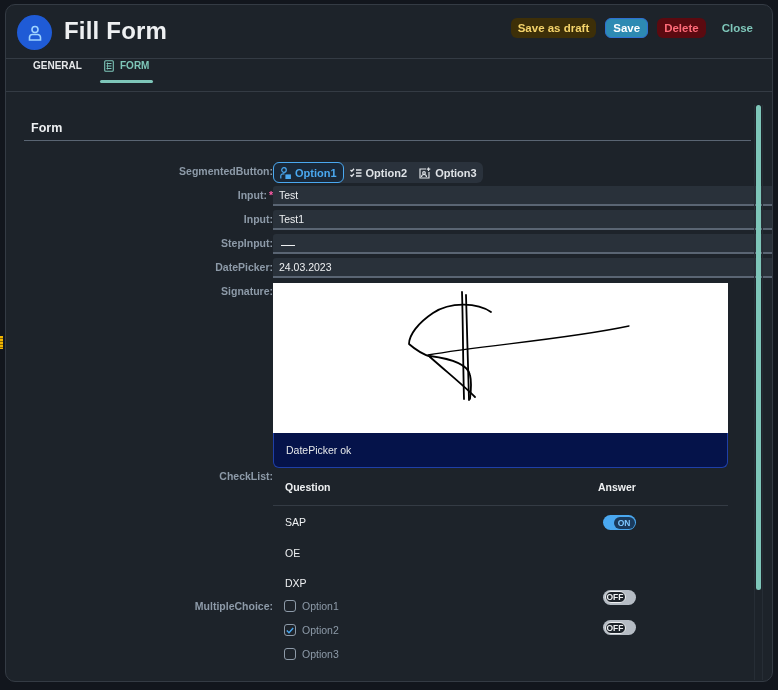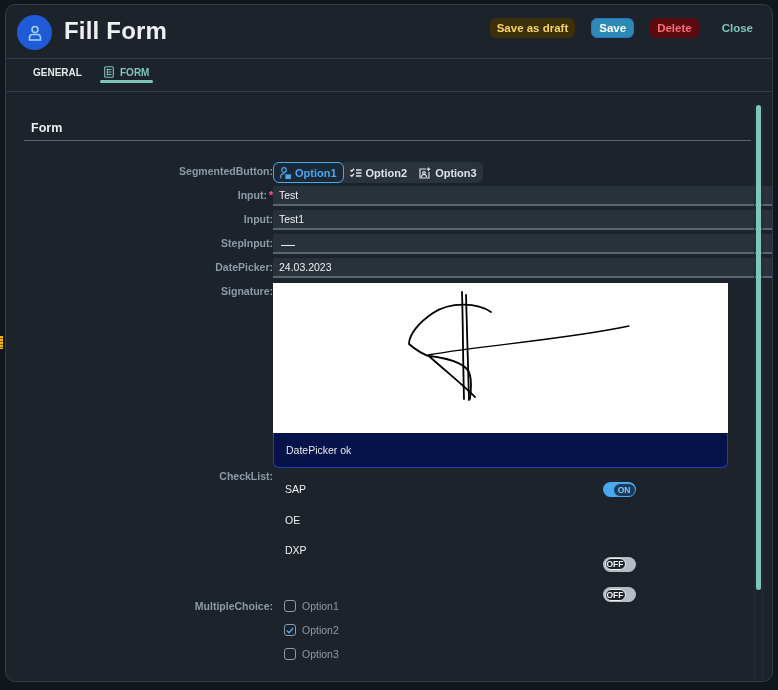--- a/index.html
+++ b/index.html
@@ -1,28 +1,28 @@
 <!DOCTYPE html>
 <html><head>
 <meta charset="utf-8">
 <style>
   * { box-sizing: border-box; margin: 0; padding: 0; }
   html, body { width: 778px; height: 690px; background: #12161d; overflow: hidden; font-family: "Liberation Sans", "DejaVu Sans", sans-serif; }
   .dialog { position: absolute; left: 5px; top: 4px; width: 768px; height: 678px; background: #1d232a; border: 1px solid #343b44; border-radius: 10px; overflow: hidden; }
   .header { position: absolute; left: 0; top: 0; width: 100%; height: 54px; border-bottom: 1px solid #343b44; }
   .avatar { position: absolute; left: 11px; top: 10px; width: 35px; height: 35px; border-radius: 50%; background: #1f5bd6; display: flex; align-items: center; justify-content: center; }
   .title { position: absolute; left: 58px; top: 12px; font-size: 24px; font-weight: bold; color: #eef0f2; letter-spacing: 0.2px; }
-  .actions { position: absolute; right: 12px; top: 13px; display: flex; gap: 16px; align-items: flex-start; padding-left: 15px; }
+  .actions { position: absolute; right: 12px; top: 13px; display: flex; gap: 9px; align-items: flex-start; padding-left: 15px; }
   .btn { height: 20px; padding: 0 7px; border-radius: 6px; font-size: 11.5px; font-weight: bold; display: flex; align-items: center; border: none; cursor: pointer; font-family: "Liberation Sans", sans-serif; }
   .btn-draft { background: #3d2f08; color: #f4d36b; }
   .btn-save { background: #2d8ab3; color: #ffffff; border: 1px solid #2f6fd1; }
   .btn-delete { background: #5b0a10; color: #ff6b78; }
   .btn-close { background: transparent; color: #7ec6b9; }
   .tabs { position: absolute; left: 0; top: 55px; width: 100%; height: 32px; border-bottom: 1px solid #343b44; }
-  .tab { position: absolute; top: 0; height: 24px; display: flex; align-items: center; font-size: 10px; font-weight: bold; cursor: pointer; }
+  .tab { position: absolute; top: 0; height: 24px; display: flex; align-items: flex-start; font-size: 10px; font-weight: bold; cursor: pointer; }
   .tab-general { left: 27px; color: #e6e8ea; }
   .tab-form { left: 94px; color: #7ec6b9; padding: 0 4px; }
   .tab-form::after { content: ""; position: absolute; left: 0; right: 0; bottom: 1px; height: 3px; background: #7ec6b9; border-radius: 2px; }
   .content { position: absolute; left: 12px; top: 88px; width: 745px; height: 590px; }
   .section-title { position: absolute; left: 13px; top: 28px; font-size: 12.5px; font-weight: bold; color: #eef0f2; }
   .section-line { position: absolute; left: 6px; top: 47px; width: 727px; height: 1px; background: #5a6573; }
   .label { position: absolute; right: 490px; font-size: 10.5px; font-weight: bold; color: #8d9aa8; text-align: right; white-space: nowrap; }
   .req { color: #ff5ca8; margin-left: 2px; }
   .seg { position: absolute; left: 255px; top: 69px; height: 21px; background: #2a323c; border-radius: 6px; display: flex; align-items: center; padding: 0; }
   .seg-item { height: 21px; display: flex; align-items: center; gap: 4px; padding: 0 6px; font-size: 11px; font-weight: bold; color: #dfe3e7; border-radius: 6px; cursor: pointer; }
@@ -154,20 +154,24 @@
         <path d="M193 12 C194 45 195 85 196 117"></path>
         <path d="M155 72 C210 62 290 57 356 43" stroke-width="1.3"></path>
         <path d="M157 74 C175 90 190 102 202 114"></path>
         <path d="M157 73 C180 76 195 82 197 92 C199 100 198 108 197 116"></path>
       </svg>
     </div>
     <div class="sig-status">DatePicker ok</div>
 
     <div class="label" style="top:377px">CheckList:</div>
     <div class="checklist">
+      <div class="cl-head">
+        <span style="left:12px">Question</span>
+        <span style="left:325px">Answer</span>
+      </div>
       <div class="cl-row">
         <span class="q">SAP</span>
         <div class="toggle on">
             <span class="knob">ON</span>
           </div>
       </div>
       <div class="cl-row">
         <span class="q">OE</span>
         <div class="toggle off">
             <span class="knob">OFF</span>

